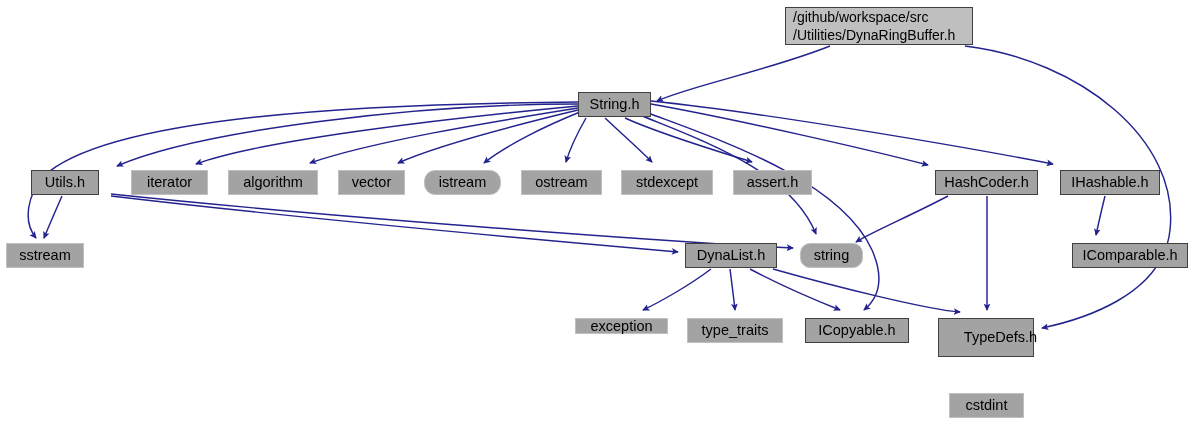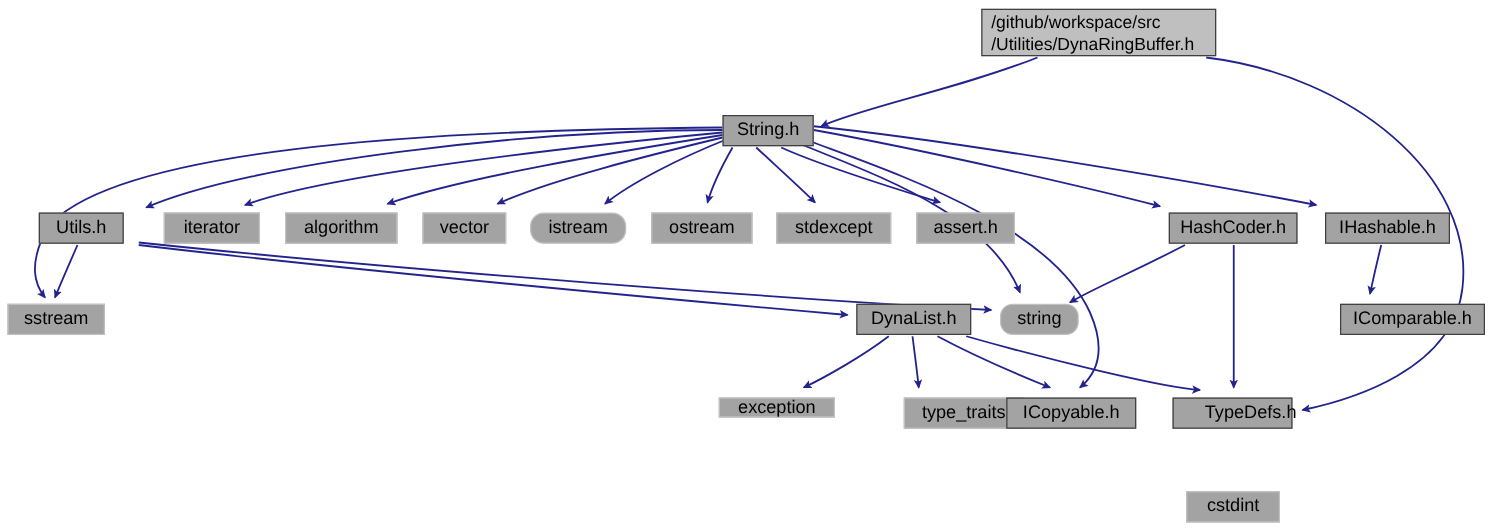--- a/index.html
+++ b/index.html
@@ -72,18 +72,18 @@
       <div class="node sys" style="left: 521px; top: 170px; width: 81px; height: 25px;">ostream</div>
       <div class="node sys" style="left: 621px; top: 170px; width: 92px; height: 25px;">stdexcept</div>
       <div class="node sys" style="left: 733px; top: 170px; width: 79px; height: 25px;">assert.h</div>
       <div class="node hdr" style="left: 935px; top: 170px; width: 103px; height: 25px;">HashCoder.h</div>
       <div class="node hdr" style="left: 1060px; top: 170px; width: 100px; height: 25px;">IHashable.h</div>
       <div class="node sys" style="left: 6px; top: 243px; width: 78px; height: 25px;">sstream</div>
       <div class="node hdr" style="left: 685px; top: 243px; width: 92px; height: 25px;">DynaList.h</div>
       <div class="node sys" style="left: 800px; top: 243px; width: 63px; height: 25px; border-radius: 10px;">string</div>
       <div class="node hdr" style="left: 1042px; top: 243px; width: 116px; height: 25px; margin-left: 30px;">IComparable.h</div>
       <div class="node sys" style="left: 575px; top: 318px; width: 93px; height: 16px;">exception</div>
-      <div class="node sys" style="left: 687px; top: 318px; width: 96px; height: 25px; margin-left: 36px;">type_traits</div>
+      <div class="node sys" style="left: 687px; top: 318px; width: 96px; height: 25px;">type_traits</div>
       <div class="node hdr" style="left: 805px; top: 318px; width: 104px; height: 25px;">ICopyable.h</div>
-      <div class="node hdr" style="left: 938px; top: 318px; width: 96px; height: 25px; padding-left: 29px;">TypeDefs.h</div>
+      <div class="node hdr" style="left: 938px; top: 318px; width: 96px; height: 39px; padding-left: 29px;">TypeDefs.h</div>
       <div class="node sys" style="left: 949px; top: 393px; width: 75px; height: 25px;">cstdint</div>
     </div>
 </div>
 
 </body></html>

